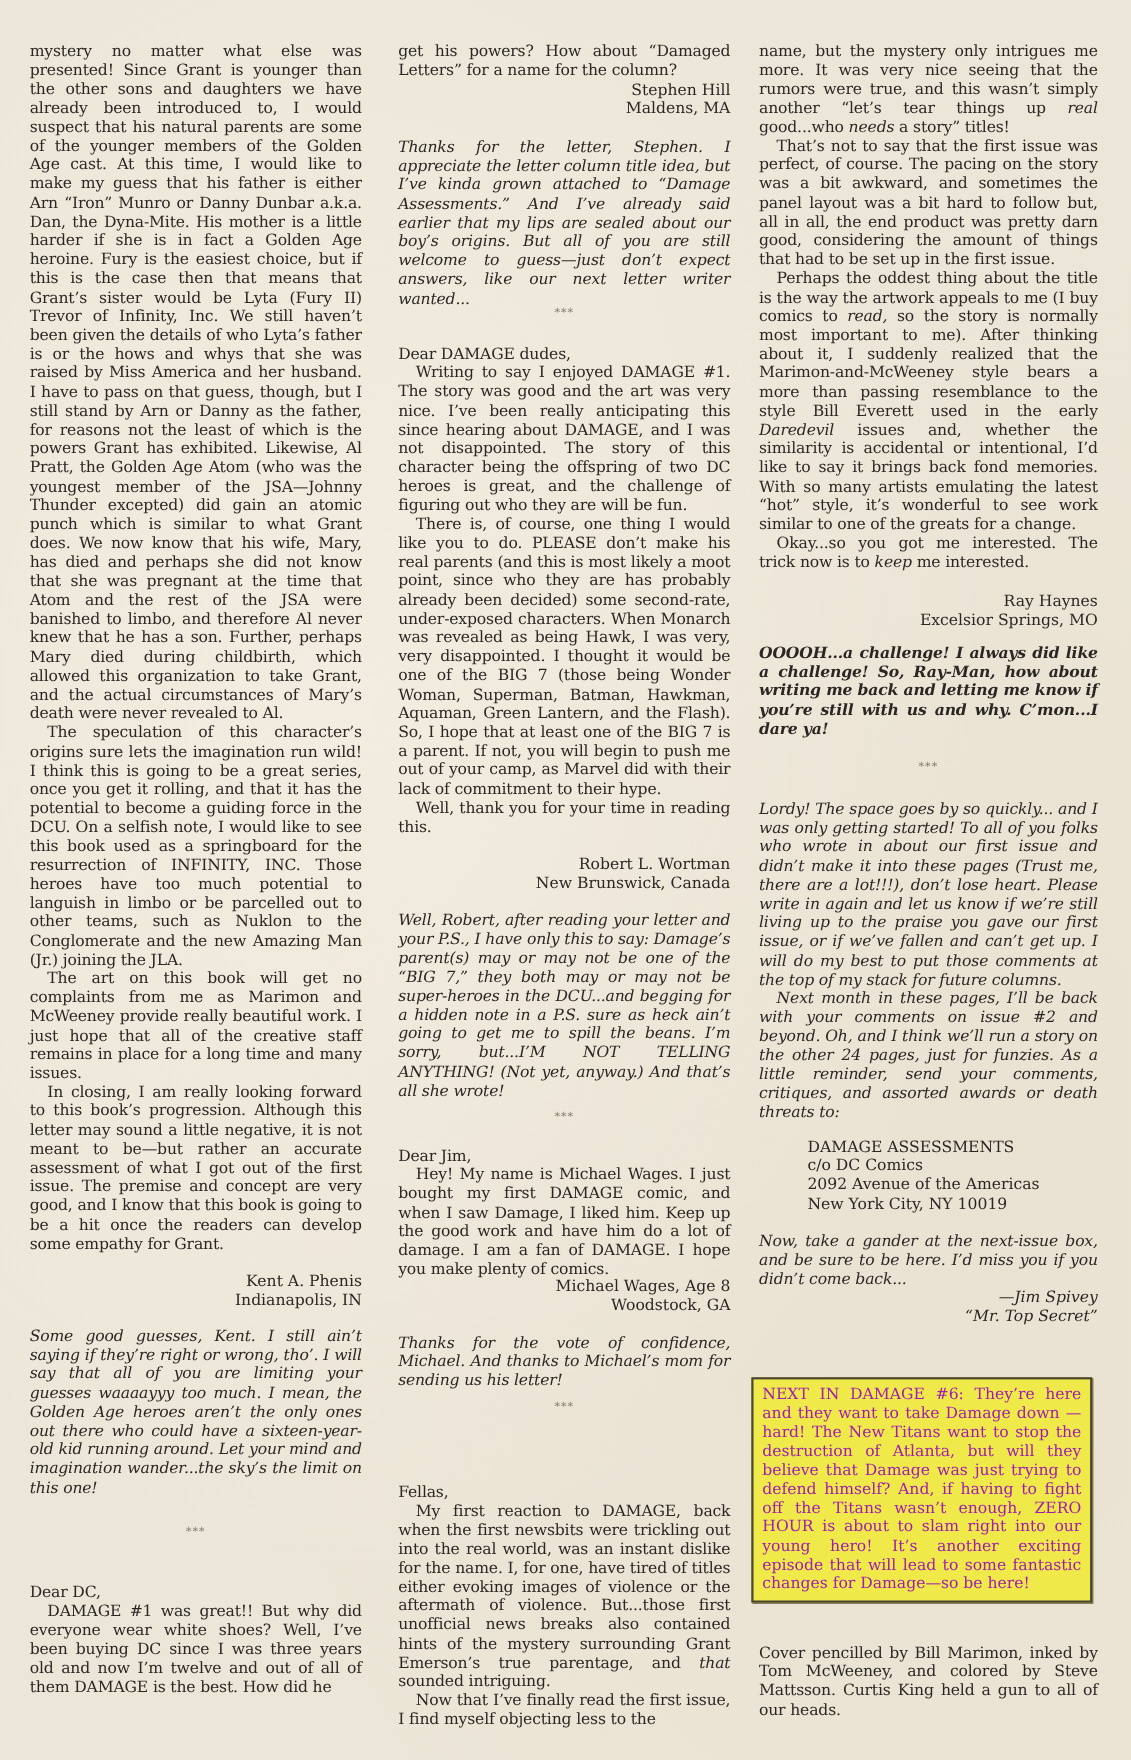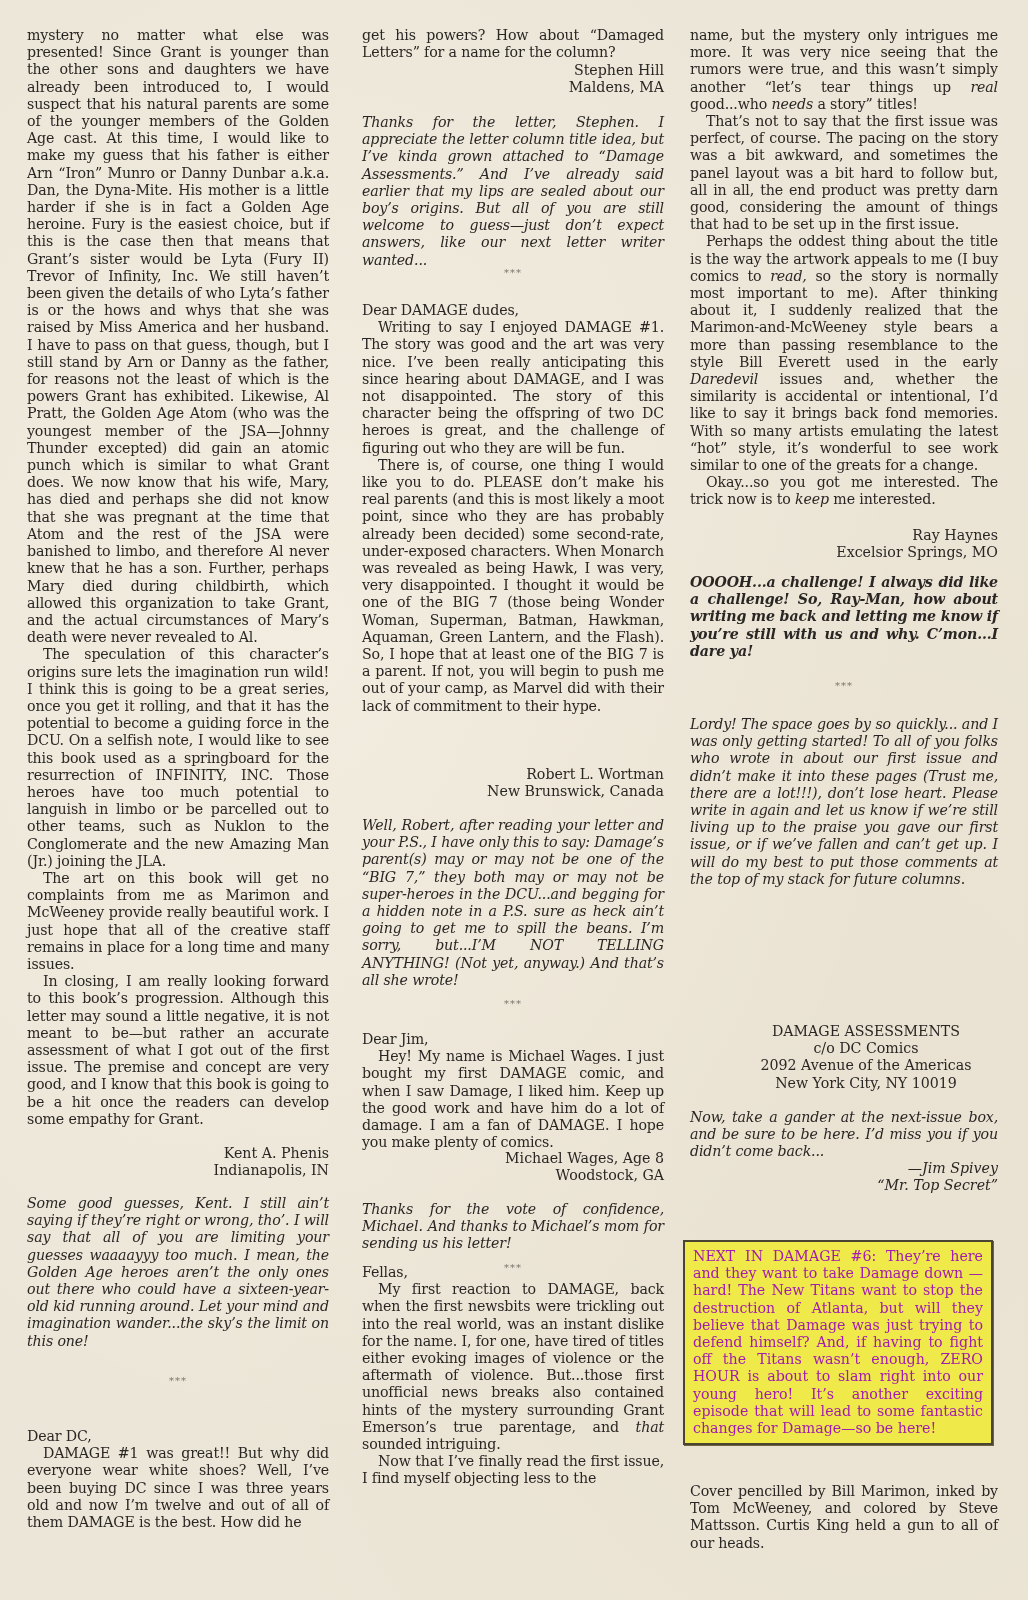--- a/index.html
+++ b/index.html
@@ -5,37 +5,37 @@
   html, body { margin: 0; padding: 0; }
   body {
     width: 1028px; height: 1600px; overflow: hidden;
     background: #ece6d8;
     background-image: radial-gradient(ellipse at 30% 40%, rgba(255,250,240,0.35), rgba(0,0,0,0) 60%),
                       radial-gradient(ellipse at 85% 70%, rgba(230,220,200,0.4), rgba(0,0,0,0) 60%);
     font-family: "DejaVu Serif", "Liberation Serif", serif;
     color: #2a2624;
     position: relative;
   }
-  .page { position: absolute; inset: 0; }
+  .page { position: absolute; inset: 0; margin-top: 12px; }
   .col { position: absolute; top: 0; }
   .col-1 { left: 27px; width: 302px; }
   .col-2 { left: 362px; width: 302px; }
   .col-3 { left: 690px; width: 308px; }
 
   .blk { position: absolute; left: 0; right: 0; margin: 0; }
   p.t, div.t {
     font-size: 14.2px; line-height: 17.2px; margin: 0;
     text-align: justify; letter-spacing: -0.15px;
     hyphens: manual;
   }
   .ind { text-indent: 16px; }
   .it { font-style: italic; }
   .sig { text-align: right; font-size: 14.2px; line-height: 17.2px; }
   .sep { text-align: center; font-size: 10px; color: #7a726a; letter-spacing: 1px; }
-  .addr { padding-left: 44px; font-size: 14.2px; line-height: 17.2px; text-align: center; }
+  .addr { padding-left: 44px; font-size: 14.2px; line-height: 17.2px; text-align: left; }
 
   .next-box {
     position: absolute; left: -7px; width: 290px;
     background: #efe94a;
     border: 2px solid #4a4532;
     box-shadow: 1px 1px 0 #6b6440;
     padding: 6px 8px 6px 8px;
   }
   .next-box p { font-size: 14.2px; line-height: 17.2px; margin: 0; text-align: justify; color: #a21caf; }
 </style>
@@ -68,38 +68,39 @@
     <div class="blk sig" style="top:62px;text-align:right;">
       <div>Stephen Hill</div>
       <div>Maldens, MA</div>
     </div>
     <p class="blk t it" style="top:114px;">Thanks for the letter, Stephen. I appreciate the letter column title idea, but I’ve kinda grown attached to “Damage Assessments.” And I’ve already said earlier that my lips are sealed about our boy’s origins. But all of you are still welcome to guess—just don’t expect answers, like our next letter writer wanted...</p>
     <div class="blk sep" style="top:267px;">***</div>
     <div class="blk" style="top:302px;">
       <div class="t">Dear DAMAGE dudes,</div>
       <p class="t ind">Writing to say I enjoyed DAMAGE #1. The story was good and the art was very nice. I’ve been really anticipating this since hearing about DAMAGE, and I was not disappointed. The story of this character being the offspring of two DC heroes is great, and the challenge of figuring out who they are will be fun.</p>
       <p class="t ind">There is, of course, one thing I would like you to do. PLEASE don’t make his real parents (and this is most likely a moot point, since who they are has probably already been decided) some second-rate, under-exposed characters. When Monarch was revealed as being Hawk, I was very, very disappointed. I thought it would be one of the BIG 7 (those being Wonder Woman, Superman, Batman, Hawkman, Aquaman, Green Lantern, and the Flash). So, I hope that at least one of the BIG 7 is a parent. If not, you will begin to push me out of your camp, as Marvel did with their lack of commitment to their hype.</p>
+      <p class="t ind">Well, thank you for your time in reading this.</p>
     </div>
     <div class="blk sig" style="top:766px;">
       <div>Robert L. Wortman</div>
       <div>New Brunswick, Canada</div>
     </div>
     <p class="blk t it" style="top:817px;">Well, Robert, after reading your letter and your P.S., I have only this to say: Damage’s parent(s) may or may not be one of the “BIG 7,” they both may or may not be super-heroes in the DCU...and begging for a hidden note in a P.S. sure as heck ain’t going to get me to spill the beans. I’m sorry, but...I’M NOT TELLING ANYTHING! (Not yet, anyway.) And that’s all she wrote!</p>
     <div class="blk sep" style="top:998px;">***</div>
     <div class="blk" style="top:1031px;">
       <div class="t">Dear Jim,</div>
       <p class="t ind">Hey! My name is Michael Wages. I just bought my first DAMAGE comic, and when I saw Damage, I liked him. Keep up the good work and have him do a lot of damage. I am a fan of DAMAGE. I hope you make plenty of comics.</p>
     </div>
     <div class="blk sig" style="top:1150px;">
       <div>Michael Wages, Age 8</div>
       <div>Woodstock, GA</div>
     </div>
     <p class="blk t it" style="top:1201px;">Thanks for the vote of confidence, Michael. And thanks to Michael’s mom for sending us his letter!</p>
     <div class="blk sep" style="top:1262px;">***</div>
-    <div class="blk" style="top:1264px;">
+    <div class="blk" style="top:1337px;">
       <div class="t">Fellas,</div>
       <p class="t ind"><span>My first reaction to DAMAGE, back when the first newsbits were trickling out into the real world, was an instant dislike for the name. I, for one, have tired of titles either evoking images of violence or the aftermath of violence. But...those first unofficial news breaks also contained hints of the mystery surrounding Grant Emerson’s true parentage, and </span><em>that</em><span> sounded intriguing.</span></p>
       <p class="t ind">Now that I’ve finally read the first issue, I find myself objecting less to the</p>
     </div>
   </div>
 
   <div class="col col-3">
     <div class="blk" style="top:27px;">
       <p class="t"><span>name, but the mystery only intrigues me more. It was very nice seeing that the rumors were true, and this wasn’t simply another “let’s tear things up </span><em>real</em><span> good...who </span><em>needs</em><span> a story” titles!</span></p>
       <p class="t ind">That’s not to say that the first issue was perfect, of course. The pacing on the story was a bit awkward, and sometimes the panel layout was a bit hard to follow but, all in all, the end product was pretty darn good, considering the amount of things that had to be set up in the first issue.</p>
@@ -107,20 +108,21 @@
       <p class="t ind"><span>Okay...so you got me interested. The trick now is to </span><em>keep</em><span> me interested.</span></p>
     </div>
     <div class="blk sig" style="top:527px;">
       <div>Ray Haynes</div>
       <div>Excelsior Springs, MO</div>
     </div>
     <p class="blk t it" style="top:574px;font-weight:bold;">OOOOH...a challenge! I always did like a challenge! So, Ray-Man, how about writing me back and letting me know if you’re still with us and why. C’mon...I dare ya!</p>
     <div class="blk sep" style="top:680px;">***</div>
     <div class="blk" style="top:716px;">
       <p class="t it">Lordy! The space goes by so quickly... and I was only getting started! To all of you folks who wrote in about our first issue and didn’t make it into these pages (Trust me, there are a lot!!!), don’t lose heart. Please write in again and let us know if we’re still living up to the praise you gave our first issue, or if we’ve fallen and can’t get up. I will do my best to put those comments at the top of my stack for future columns.</p>
+      <p class="t it ind">Next month in these pages, I’ll be back with your comments on issue #2 and beyond. Oh, and I think we’ll run a story on the other 24 pages, just for funzies. As a little reminder, send your comments, critiques, and assorted awards or death threats to:</p>
     </div>
     <div class="blk addr" style="top:1023px;">
       <div>DAMAGE ASSESSMENTS</div>
       <div>c/o DC Comics</div>
       <div>2092 Avenue of the Americas</div>
       <div>New York City, NY 10019</div>
     </div>
     <p class="blk t it" style="top:1109px;">Now, take a gander at the next-issue box, and be sure to be here. I’d miss you if you didn’t come back...</p>
     <div class="blk sig it" style="top:1160px;">
       <div>—Jim Spivey</div>

